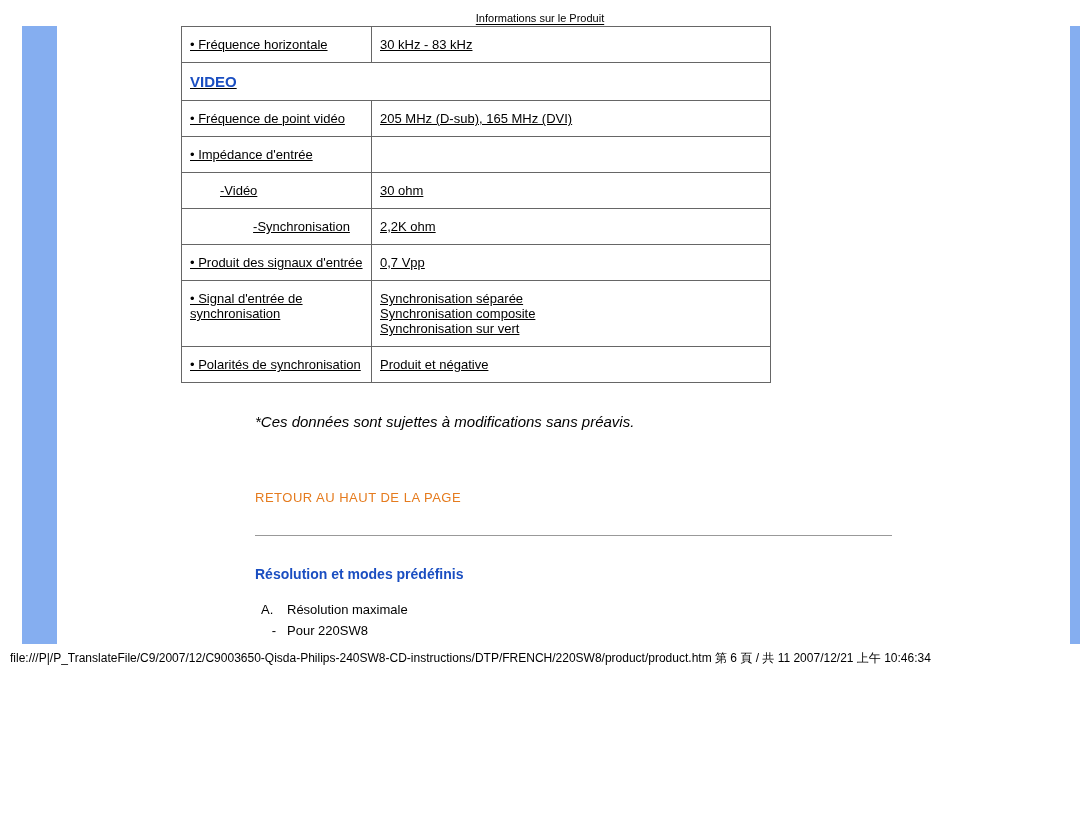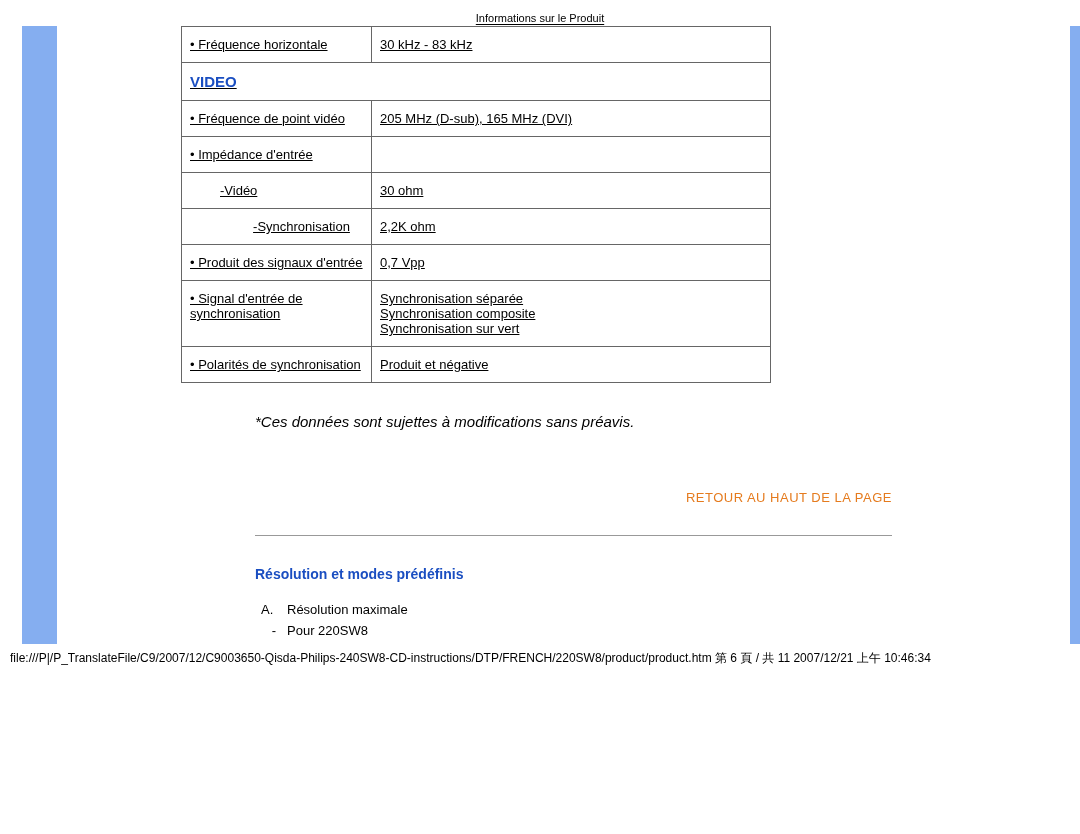--- a/index.html
+++ b/index.html
@@ -66,21 +66,21 @@
   }
   .sub1 { padding-left: 30px; display: block; }
   .sub2 { padding-left: 50px; display: block; text-align: center; }
   .tall td { padding-top: 36px; padding-bottom: 36px; }
   .disclaimer {
     font-style: italic;
     font-size: 15px;
     margin: 30px 0 60px 0;
   }
   .top-link {
-    text-align: right;
+    text-align: left;
     margin-bottom: 30px;
   }
   .top-link a {
     color: #e57b1e;
     text-decoration: none;
     font-variant: small-caps;
     letter-spacing: 0.5px;
     font-size: 13px;
   }
   hr.sep {

